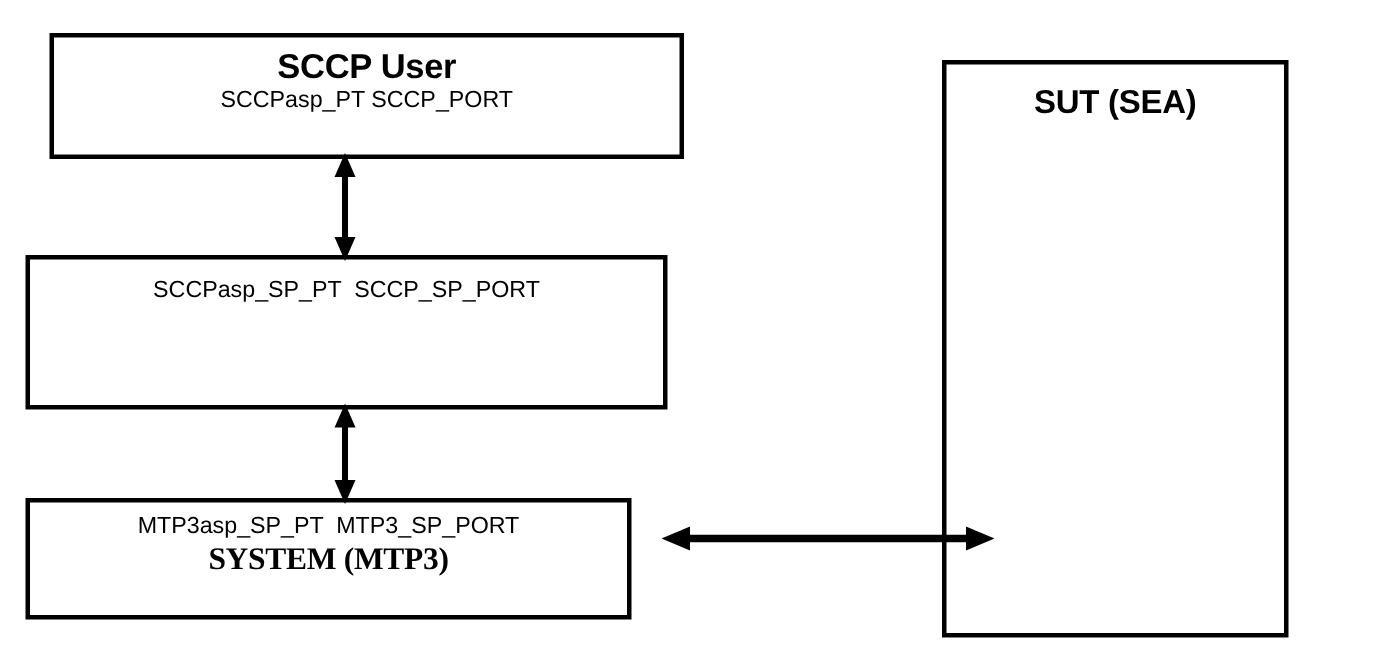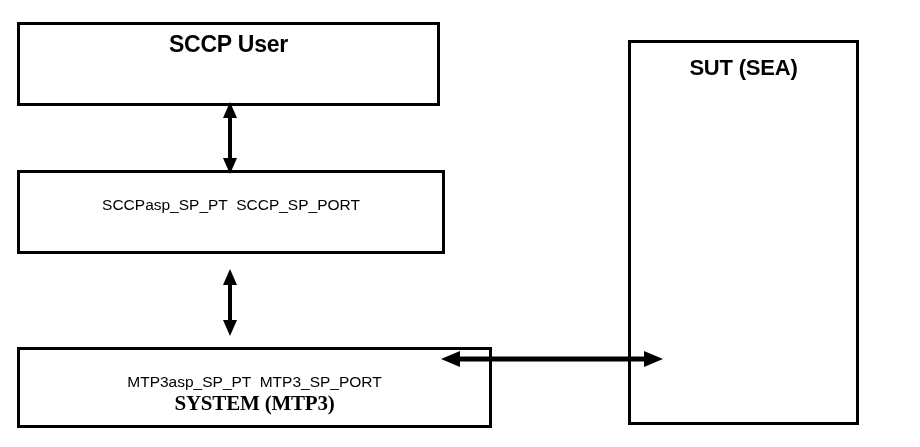--- a/index.html
+++ b/index.html
@@ -29,47 +29,47 @@
   .line {
     display: block;
     white-space: pre;
     line-height: 1.18;
   }
   .title {
     font-weight: bold;
   }
   
   #box-sccp-user {
-    left: 17px;
+    left: 33px;
     top: 22px;
     width: 423px;
     height: 84px;
     padding-top: 6px;
   }
   #box-sccp-user .title { font-size: 23px; letter-spacing: -0.2px; }
   #box-sccp-user .port  { font-size: 15.5px; }
 
   
   #box-sccp {
     left: 17px;
     top: 170px;
     width: 428px;
-    height: 84px;
-    padding-top: 23px;
+    height: 103px;
+    padding-top: 12px;
   }
   #box-sccp .title { font-size: 23px; letter-spacing: -0.2px; }
   #box-sccp .port  { font-size: 15.5px; }
 
   
   #box-system {
     left: 17px;
-    top: 347px;
-    width: 475px;
+    top: 332px;
+    width: 404px;
     height: 81px;
-    padding-top: 23px;
+    padding-top: 7px;
   }
   #box-system .title { font-size: 21px; letter-spacing: -0.2px; font-family: Liberation Serif, serif; }
   #box-system .port  { font-size: 15.5px; }
 
   
   #box-sut {
     left: 628px;
     top: 40px;
     width: 231px;
     height: 385px;
@@ -85,20 +85,21 @@
   #arrow-sccp-system { left: 206px; top: 269px;  width: 48px;  height: 67px; }
   #arrow-system-sut  { left: 441px; top: 338px;  width: 222px; height: 42px; }
 </style>
 </head>
 <body>
 
 <div id="canvas">
 
   <div class="box" id="box-sccp-user">
     <span class="line title">SCCP User</span>
+    <span class="line port">SCCPasp_PT SCCP_PORT</span>
   </div>
 
   <div class="box" id="box-sccp">
     <span class="line port">SCCPasp_SP_PT  SCCP_SP_PORT</span>
   </div>
 
   <div class="box" id="box-system">
     <span class="line port">MTP3asp_SP_PT  MTP3_SP_PORT</span>
     <span class="line title">SYSTEM (MTP3)</span>
   </div>

